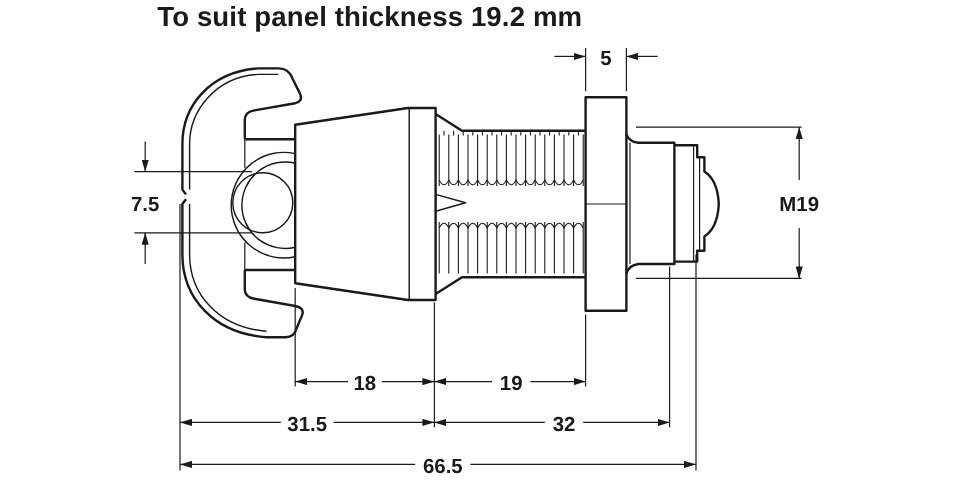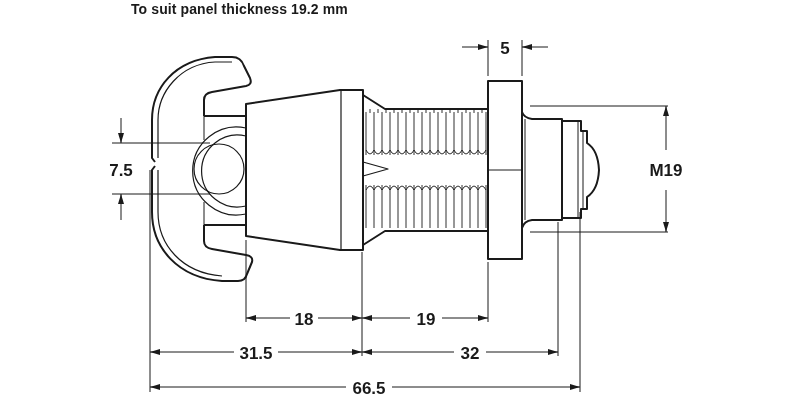--- a/index.html
+++ b/index.html
@@ -1,17 +1,17 @@
 <!DOCTYPE html>
 <html><head>
 <meta charset="utf-8">
 <style>
   html, body { margin:0; padding:0; background:#ffffff; }
   body { width:800px; height:400px; overflow:hidden; position:relative; font-family:"Liberation Sans", sans-serif; }
-  .title { position:absolute; left:131px; top:1px; font-size:14px; font-weight:bold; color:#1a1a1a; letter-spacing:0.1px; }
+  .title { position:absolute; left:131px; top:1px; font-size:23px; font-weight:bold; color:#1a1a1a; letter-spacing:0.1px; }
   svg { position:absolute; left:0; top:0; }
   .dimtext { font-family:"Liberation Sans", sans-serif; font-weight:bold; font-size:17px; fill:#1a1a1a; }
 </style>
 </head>
 <body>
 
 <div class="title">To suit panel thickness 19.2 mm</div>
 
 <svg width="800" height="400" viewBox="0 0 800 400">
   <defs>

